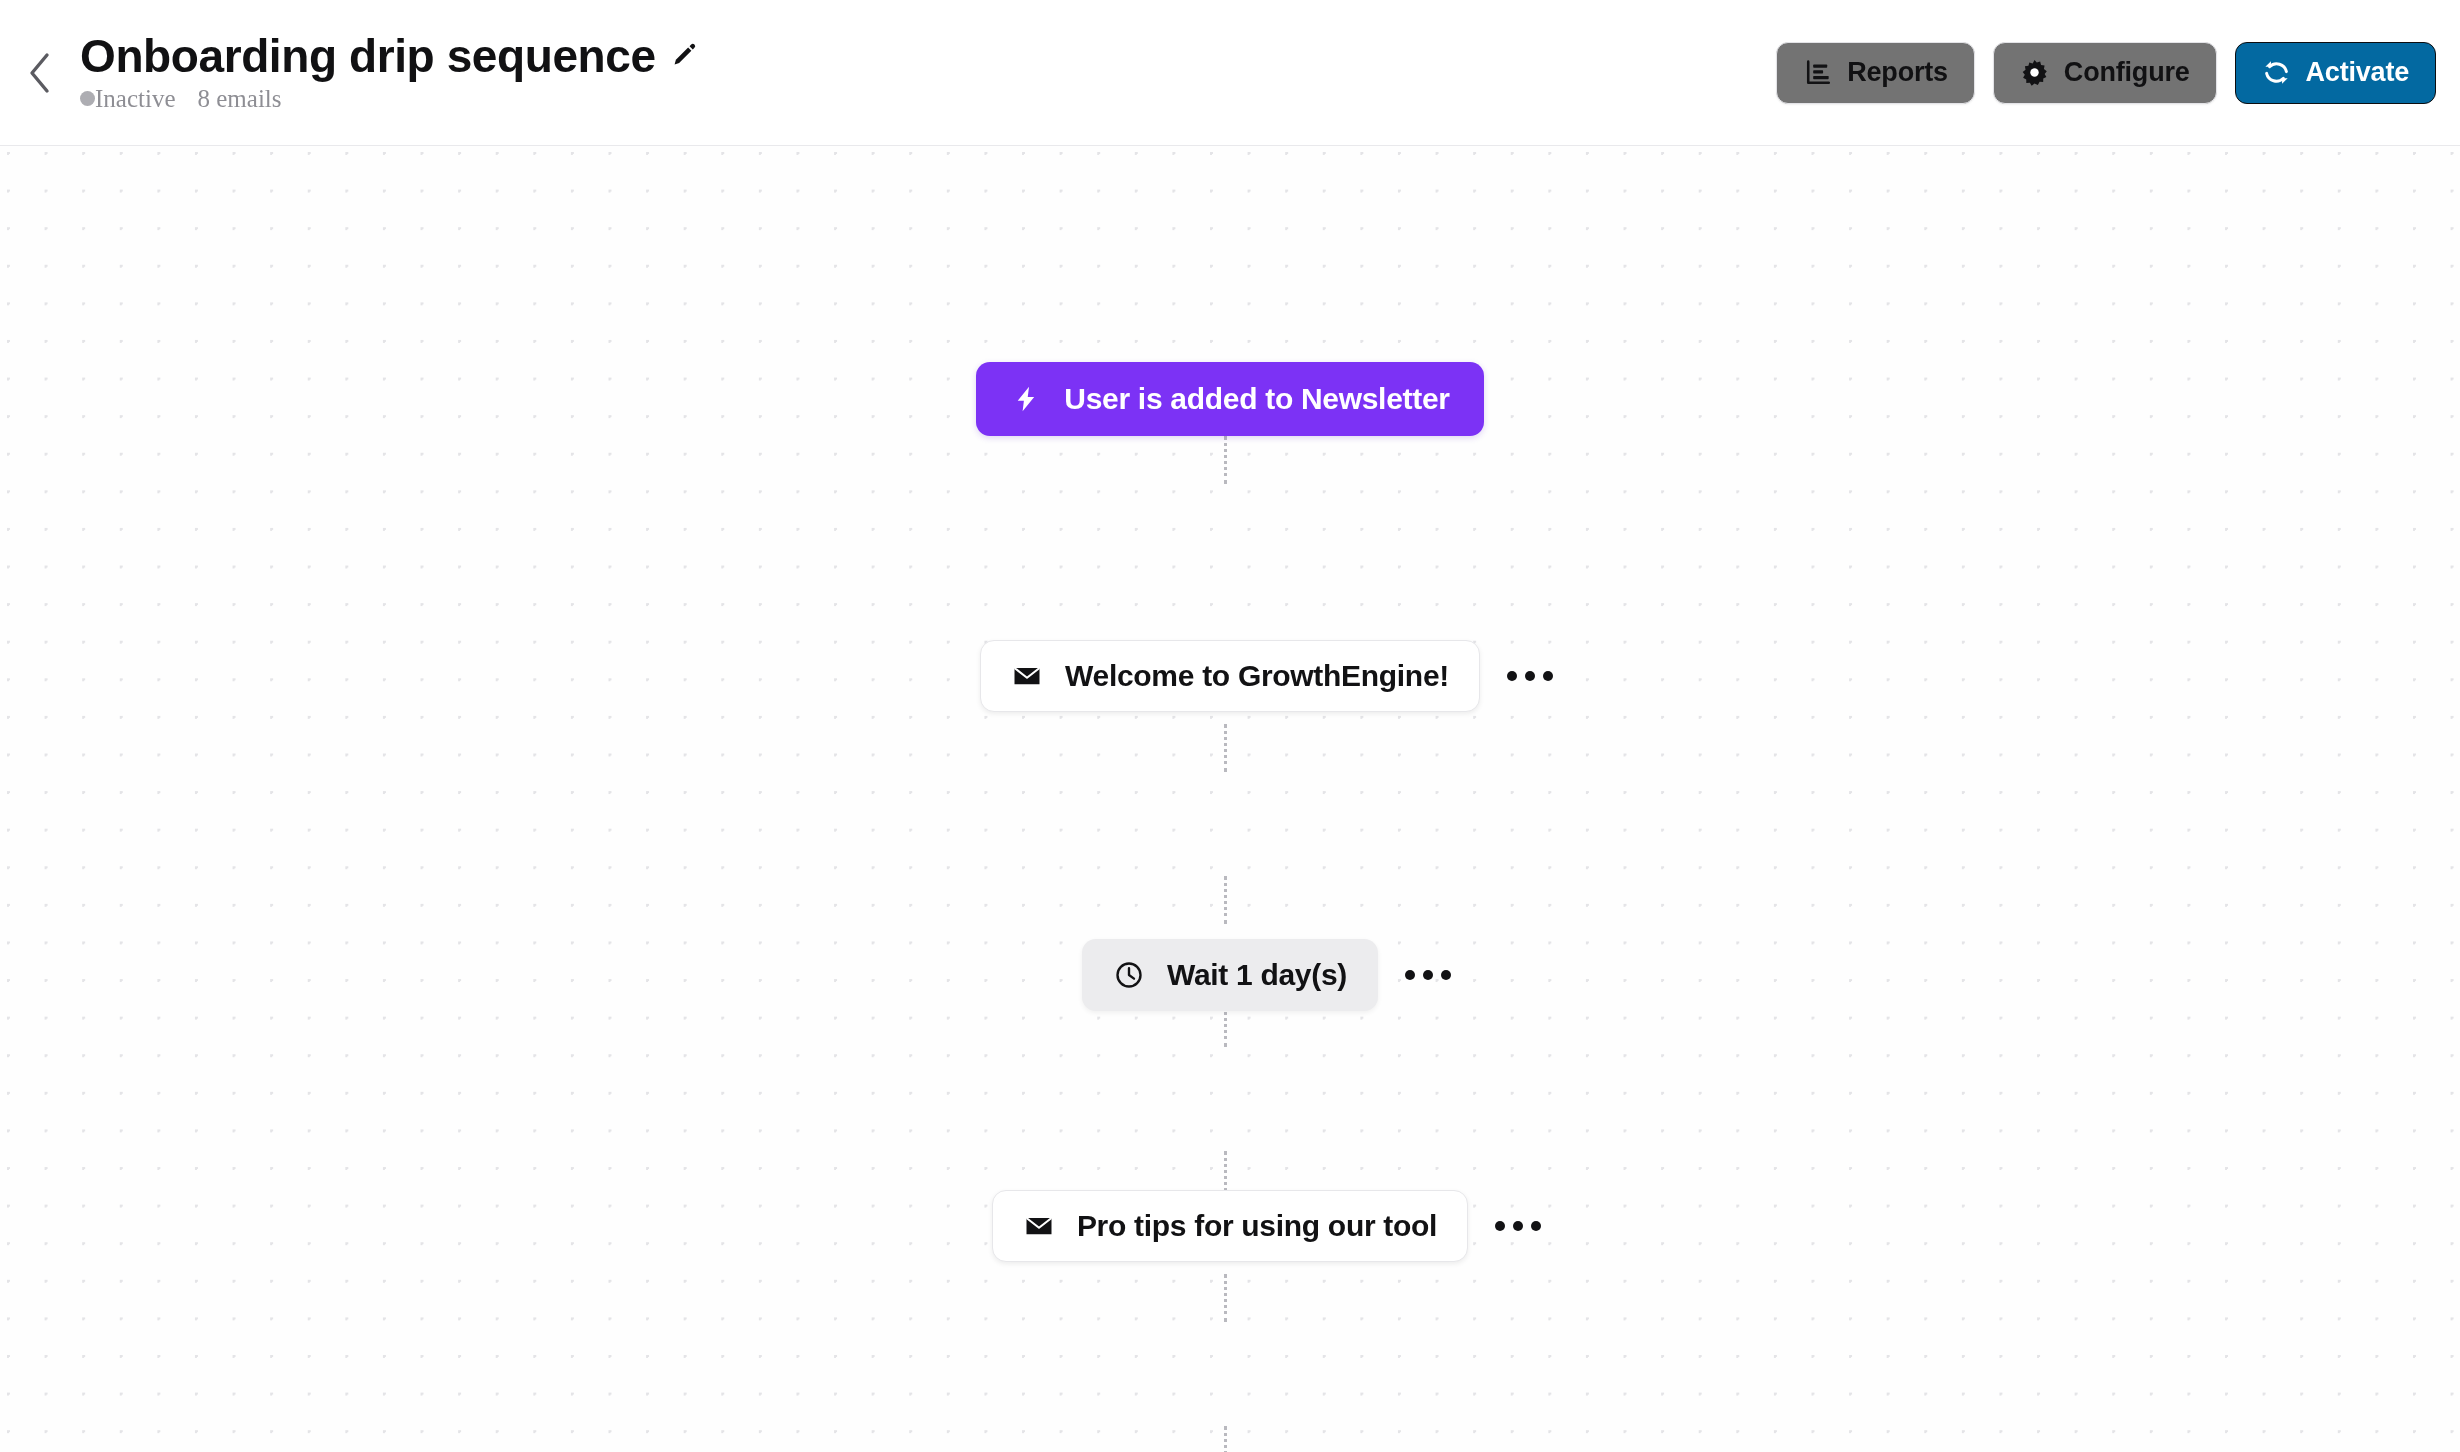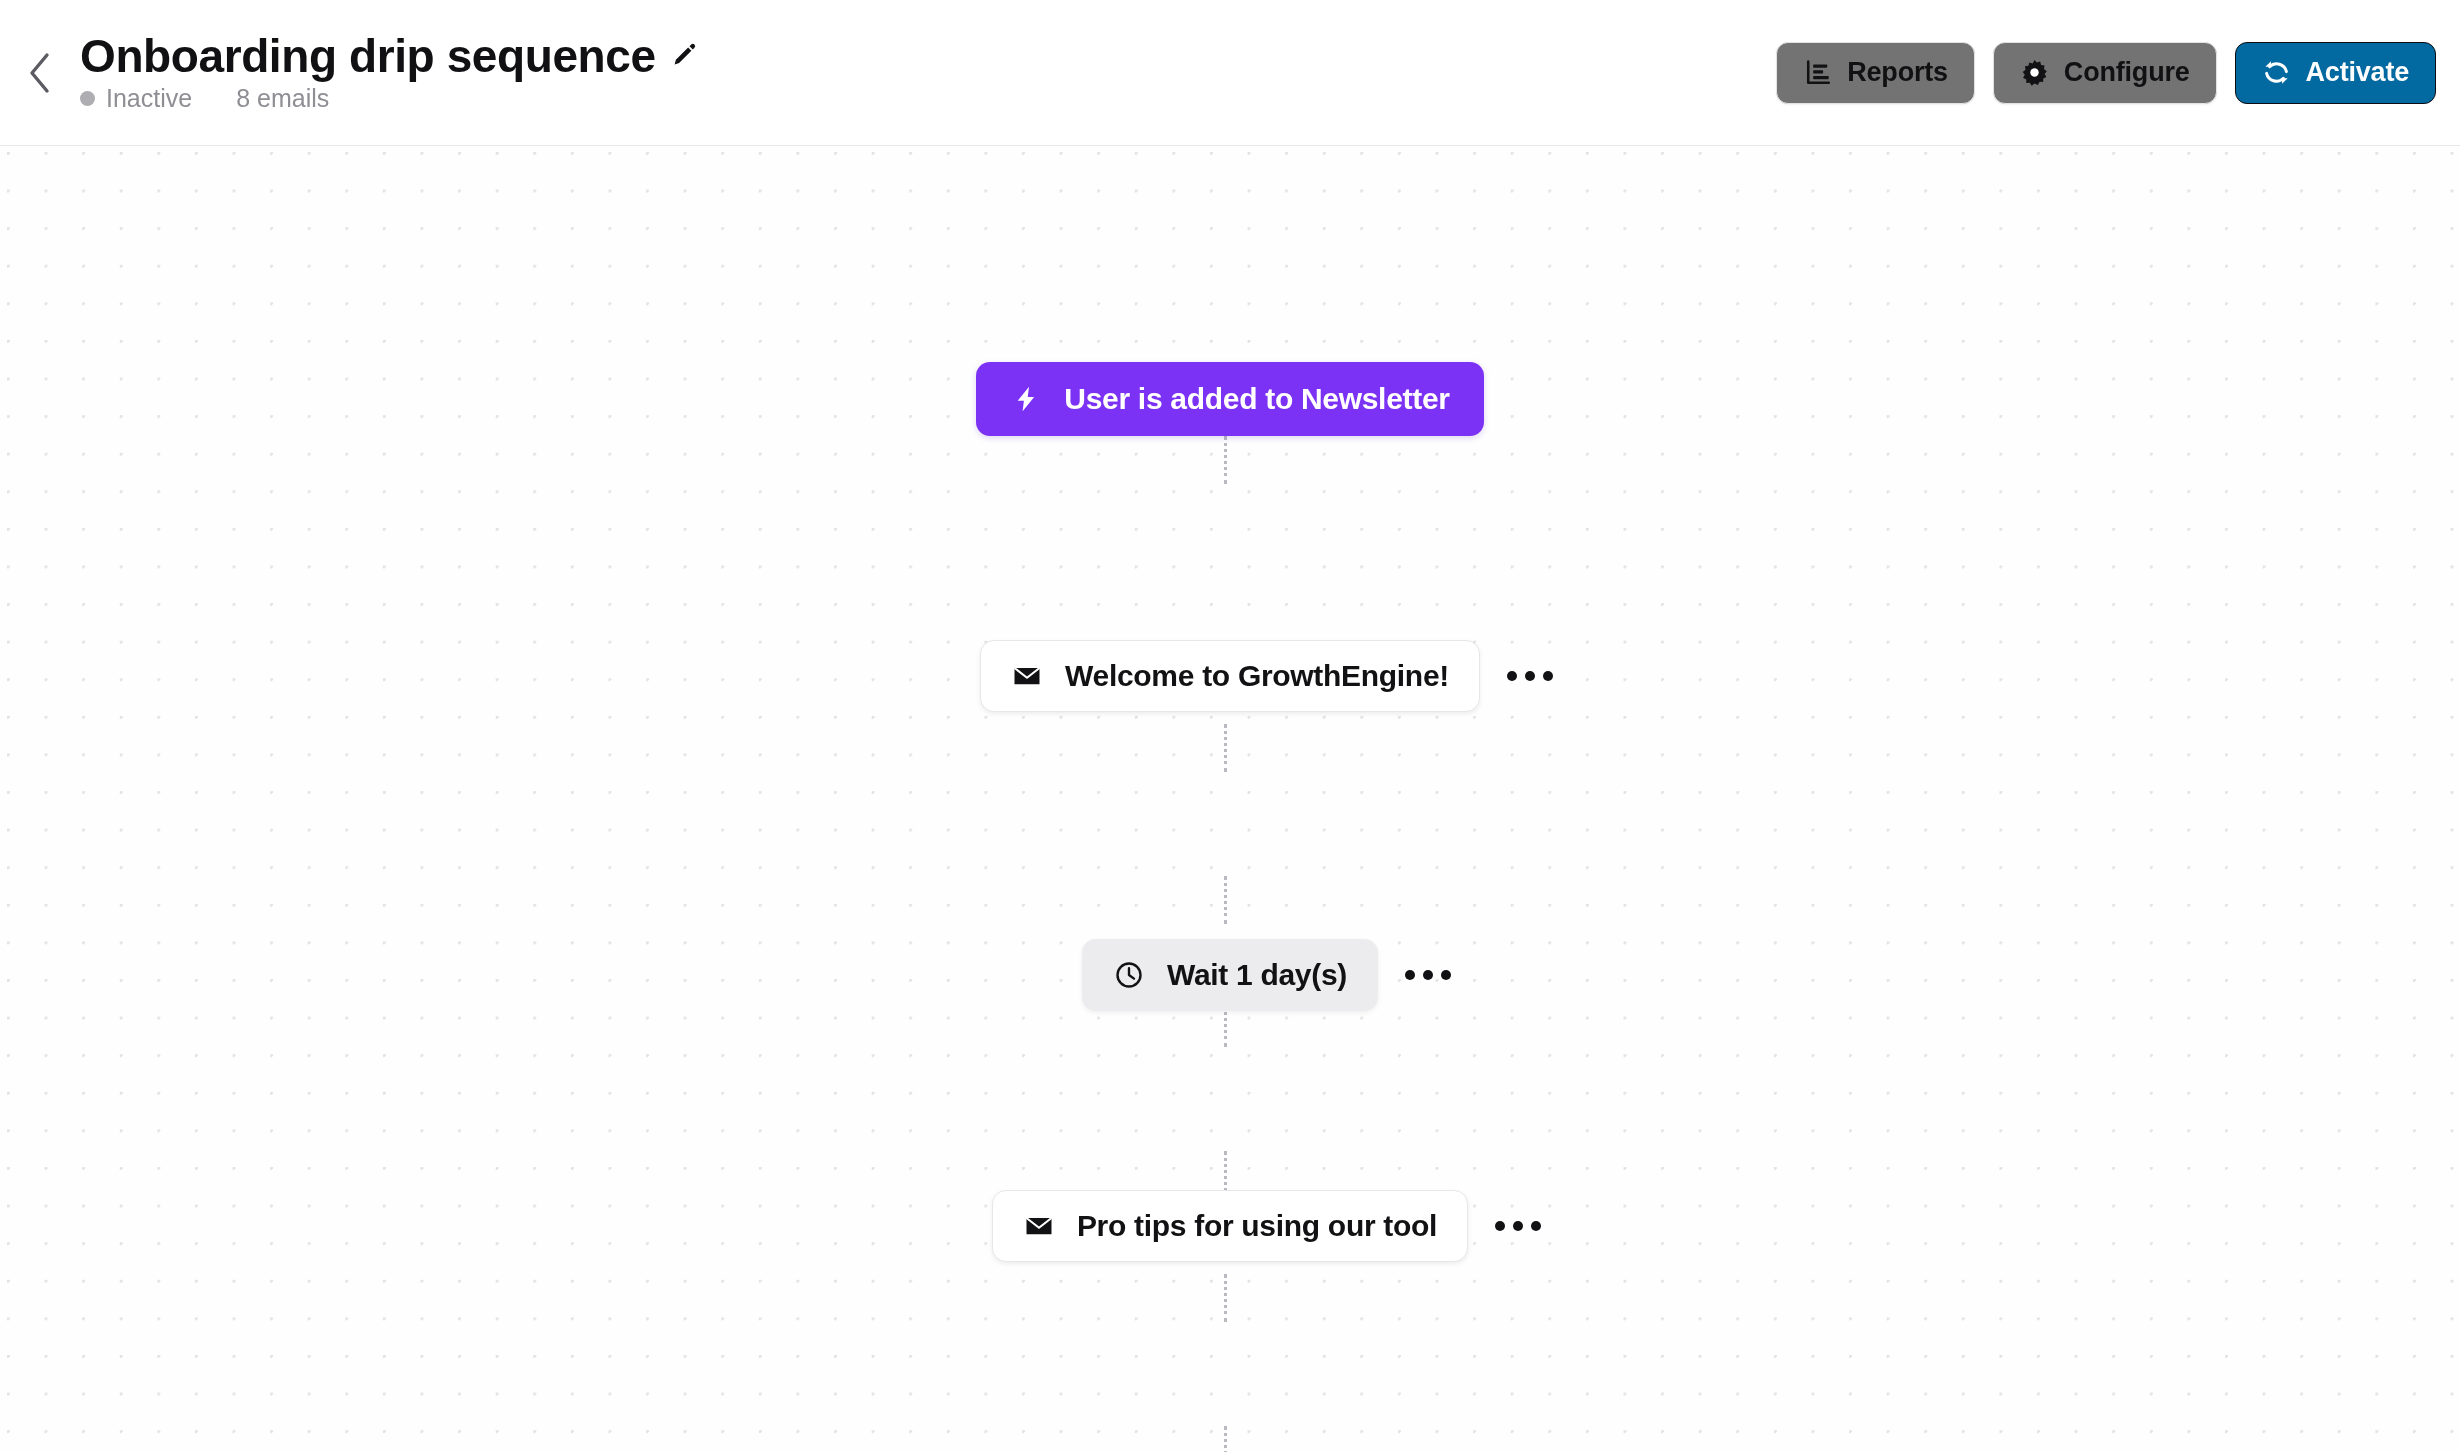--- a/index.html
+++ b/index.html
@@ -68,22 +68,22 @@
     display: flex;
     align-items: center;
     justify-content: center;
     cursor: pointer;
     flex: 0 0 auto;
   }
 
   .meta-row {
     display: flex;
     align-items: center;
-    gap: 11px;
     height: 28px;
+    font-family: Liberation Serif, serif;
   }
   .status-dot {
     width: 15px;
     height: 15px;
     border-radius: 50%;
     background: #adadb2;
     flex: 0 0 auto;
   }
   .status-text {
     font-size: 25px;

